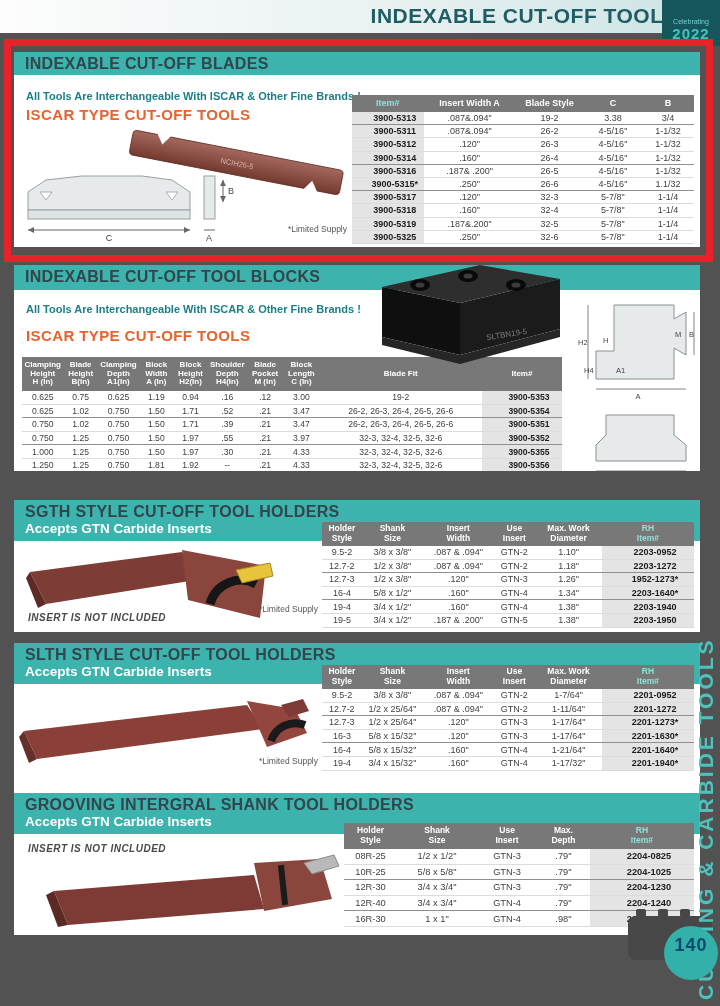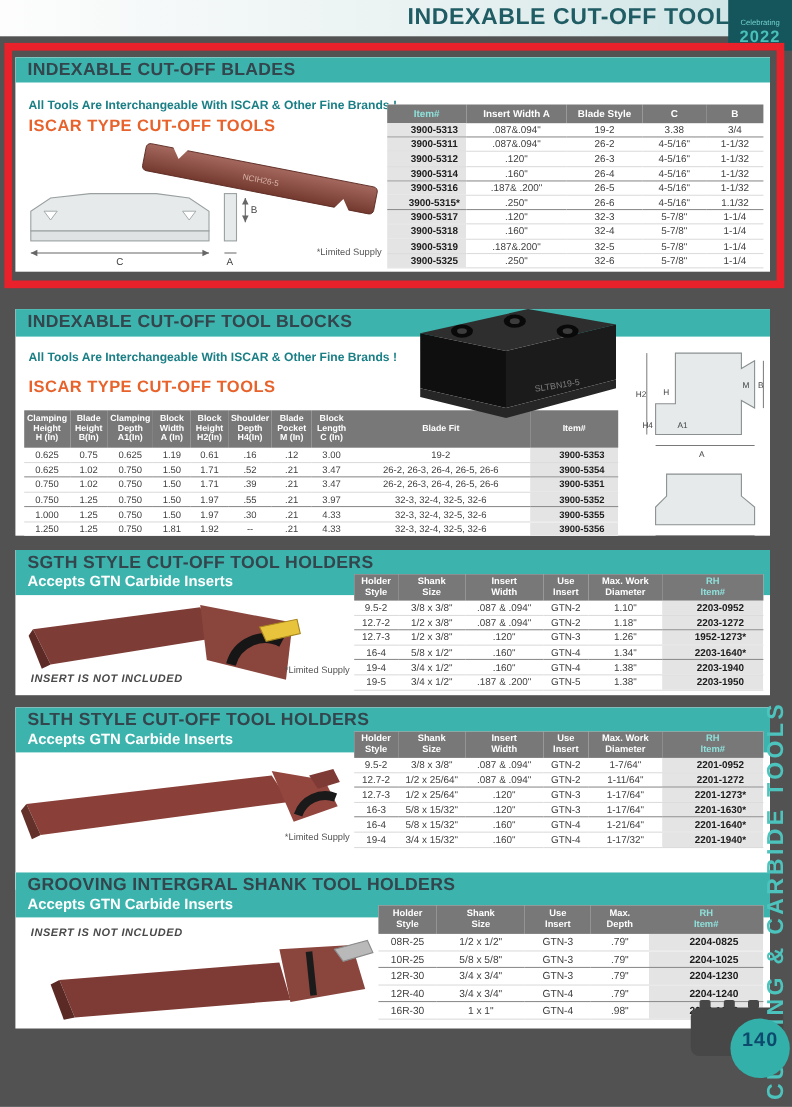--- a/index.html
+++ b/index.html
@@ -15,21 +15,21 @@
   .year-badge .cel{display:block;font-size:7px;margin-top:18px;color:#6fd0cc;}
   .year-badge .yr{display:block;font-size:15px;font-weight:bold;letter-spacing:1px;color:#49c1ba;}
 
   
   .highlight-box{position:absolute;left:4px;top:39px;width:695px;height:209px;
                  border:7px solid #e9212a;z-index:50;pointer-events:none;}
 
   
   .panel{position:absolute;left:14px;width:686px;background:#ffffff;overflow:hidden;}
   .s1{top:52px;height:195px;}
-  .s2{top:265px;height:206px;margin-top:16px;}
+  .s2{top:265px;height:206px;}
   .s3{top:500px;height:132px;}
   .s4{top:643px;height:166px;}
   .s5{top:793px;height:142px;}
 
   .bar{position:absolute;left:0;top:0;width:100%;background:#3cb4ad;z-index:1;}
   .bar1{height:23px;} .bar2{height:25px;} .bar-double{height:41px;}
   .bar .ttl{display:block;padding:3px 0 0 11px;font-size:16px;font-weight:bold;color:#33454d;
             letter-spacing:.3px;white-space:nowrap;}
   .bar .sub{display:block;padding:0 0 0 11px;font-size:13.5px;font-weight:bold;color:#ffffff;}
 
@@ -306,21 +306,21 @@
               <th>Blade Fit</th>
               <th>Item#</th>
             </tr>
           </thead>
           <tbody>
             <tr>
               <td>0.625</td>
               <td>0.75</td>
               <td>0.625</td>
               <td>1.19</td>
-              <td>0.61</td>
+              <td>0.94</td>
               <td>.16</td>
               <td>.12</td>
               <td>3.00</td>
               <td>19-2</td>
               <td class="item">3900-5353</td>
             </tr>
             <tr class="grp">
               <td>0.625</td>
               <td>1.02</td>
               <td>0.750</td>

